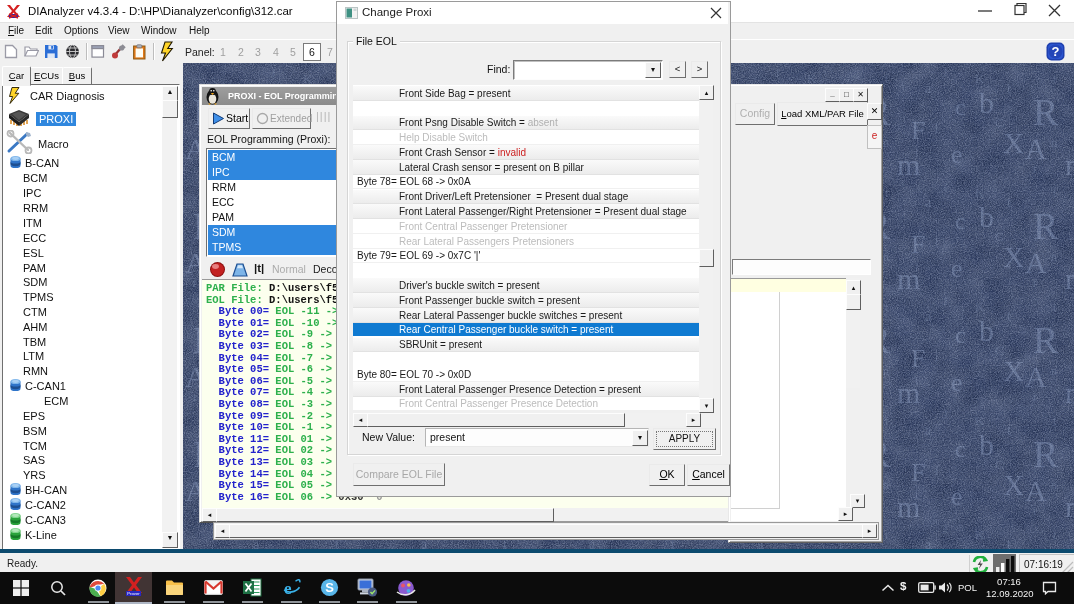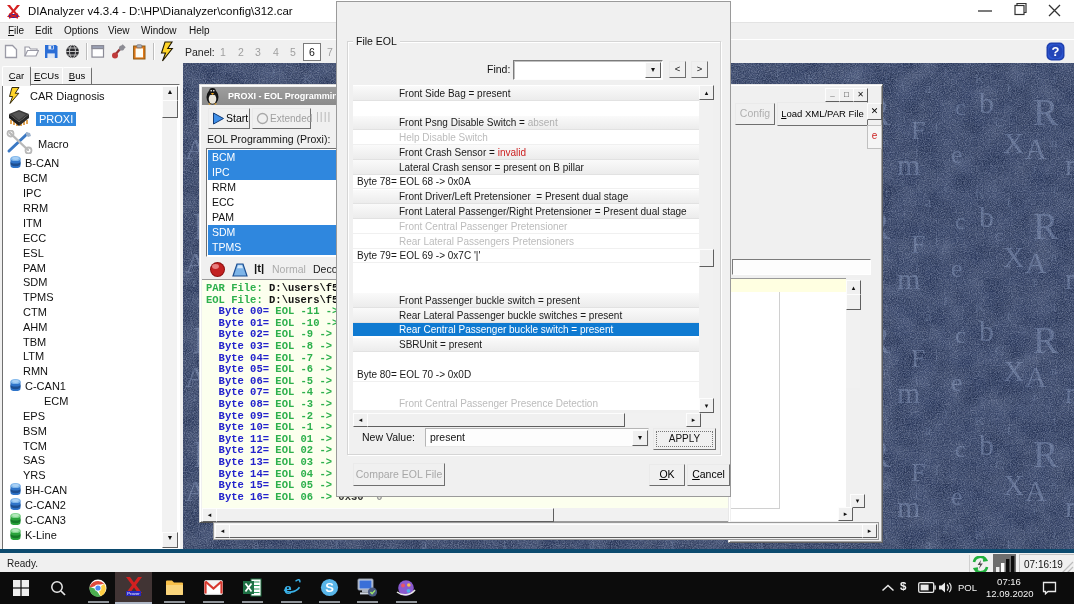--- a/index.html
+++ b/index.html
@@ -367,20 +367,31 @@
 
   <div class="ab" style="left:30px;top:459px;width:664px;height:16px;background:#f0f0f0;border:1px solid #9a9a9a;z-index:4;">
     <div class="sb ab" style="left:1px;top:1px;width:13px;height:12px;line-height:12px;">◂</div>
     <div class="sb ab" style="left:15px;top:1px;width:632px;height:12px;"></div>
     <div class="sb ab" style="left:648px;top:1px;width:13px;height:12px;line-height:12px;">▸</div>
   </div>
 </div>
 
 <div id="dlg" class="ab" style="left:336px;top:1px;width:393px;height:494px;background:#f0f0f0;border:1px solid #9a9a9a;z-index:10;font-size:10.5px;color:#111;">
 
+  <div class="ab" style="left:0;top:0;width:391px;height:22px;background:#fff;">
+    <svg class="ab" style="left:8px;top:5px" width="13" height="12" viewBox="0 0 13 12">
+      <rect x="0.5" y="0.5" width="12" height="11" fill="#f2f2f2" stroke="#b9c4c4"></rect>
+      <rect x="1.5" y="1.5" width="5.5" height="9" fill="#3f9183"></rect>
+      <rect x="8.5" y="1.5" width="3" height="2.5" fill="#cdd6d6"></rect>
+    </svg>
+    <div class="ab" style="left:25px;top:4px;font-size:11.5px;color:#1a1a1a;">Change Proxi</div>
+    <svg class="ab" style="left:373px;top:5px" width="12" height="12" viewBox="0 0 12 12">
+          <path d="M1 1 L11 11 M11 1 L1 11" stroke="#333" stroke-width="1.2"></path>
+        </svg>
+  </div>
 
   <div class="ab" style="left:10px;top:39px;width:372px;height:412px;border:1px solid #d5d5d5;box-shadow:1px 1px 0 #fff inset, 1px 1px 0 #fff;"></div>
   <div class="ab" style="left:16px;top:33px;background:#f0f0f0;padding:0 3px;">File EOL</div>
 
   <div class="ab" style="left:150px;top:61px;">Find:</div>
   <div class="ab" style="left:176px;top:58px;width:148px;height:18px;background:#fff;border:1px solid;border-color:#7b7b7b #fdfdfd #fdfdfd #7b7b7b;box-shadow:inset 1px 1px 0 #c0c0c0;">
     <div class="sb ab" style="right:1px;top:1px;width:14px;height:14px;line-height:14px;font-size:8px;">▾</div>
   </div>
   <div class="ab btn" style="left:332px;top:59px;width:15px;height:15px;text-align:center;line-height:14px;font-size:9.5px;">&lt;</div>
   <div class="ab btn" style="left:354px;top:59px;width:15px;height:15px;text-align:center;line-height:14px;font-size:9.5px;">&gt;</div>
@@ -412,34 +423,40 @@
         </div>
     <div class="lr w d" style="top:134.2px">
           <span class="it">Front Central Passenger Pretensioner</span>
         </div>
     <div class="lr w d" style="top:149px">
           <span class="it">Rear Lateral Passengers Pretensioners</span>
         </div>
     <div class="lr w" style="top:163.8px">
           <span class="by">Byte 79= EOL 69 -&gt; 0x7C '|'</span>
         </div>
+    <div class="lr b" style="top:193.4px">
+          <span class="it">Driver's buckle switch = present</span>
+        </div>
     <div class="lr b" style="top:208.2px">
           <span class="it">Front Passenger buckle switch = present</span>
         </div>
     <div class="lr b" style="top:223px">
           <span class="it">Rear Lateral Passenger buckle switches = present</span>
         </div>
     <div class="lr sel" style="top:237.8px">
           <span class="it">Rear Central Passenger buckle switch = present</span>
         </div>
     <div class="lr b" style="top:252.6px">
           <span class="it">SBRUnit = present</span>
         </div>
     <div class="lr w" style="top:282.2px">
           <span class="by">Byte 80= EOL 70 -&gt; 0x0D</span>
+        </div>
+    <div class="lr b" style="top:297px">
+          <span class="it">Front Lateral Passenger Presence Detection = present</span>
         </div>
     <div class="lr w d" style="top:311.8px">
           <span class="it">Front Central Passenger Presence Detection</span>
         </div>
   </div>
 
   <div class="ab" style="left:362px;top:83px;width:14px;height:326px;background:#f1f1f1;">
     <div class="sb ab" style="left:0;top:0;width:13px;height:13px;line-height:13px;">▴</div>
     <div class="sb ab" style="left:0;top:164px;width:13px;height:16px;"></div>
     <div class="sb ab" style="left:0;top:313px;width:13px;height:13px;line-height:13px;">▾</div>

